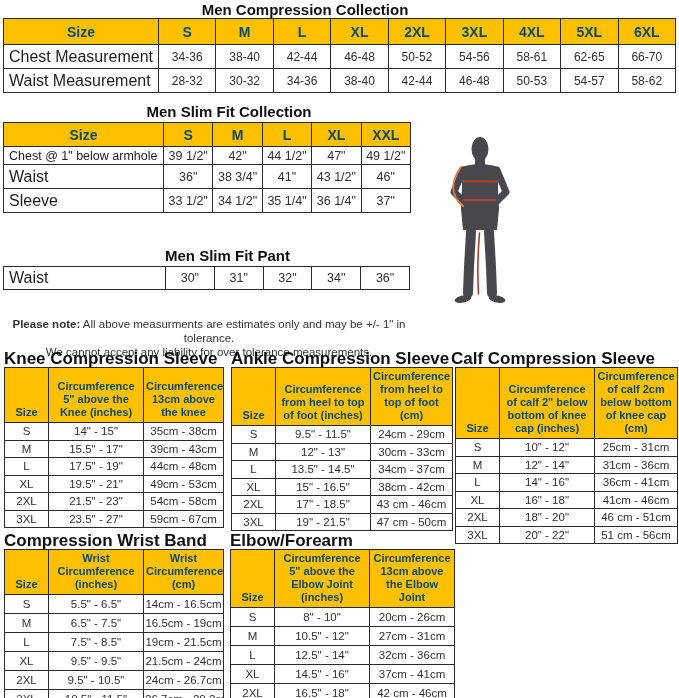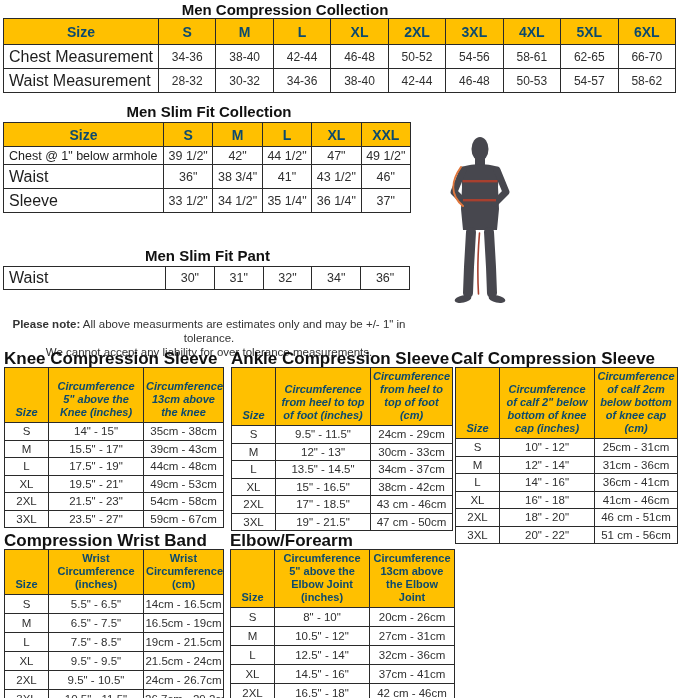--- a/index.html
+++ b/index.html
@@ -2,21 +2,21 @@
 <html style="--header-gold: #FFC000; --border: #2a2a2a; --figure-gray: #47474e; --accent-red: #a8402f; --accent-orange: #e0763c;"><head>
 <meta charset="utf-8">
 <style>
   html,body{margin:0;padding:0;}
   body{
     width:679px;height:698px;position:relative;overflow:hidden;
     background:#ffffff;color:#1d1d1d;
     font-family:"Liberation Sans", sans-serif;
   }
   .abs{position:absolute;}
-  .ttl{font-weight:bold;text-align:center;font-size:15px;color:#111;}
+  .ttl{font-weight:bold;text-align:center;font-size:15px;color:#111;padding-left:20px;}
   .sttl{font-weight:bold;font-size:17px;color:#111;}
   .bold{font-weight:bold;}
 
   table{border-collapse:collapse;table-layout:fixed;background:#fff;}
   th,td{border:1px solid var(--border,#2a2a2a);overflow:hidden;white-space:nowrap;}
   th{background:var(--header-gold,#FFC000);font-weight:bold;color:#0c4a6e;text-align:center;padding:1px 2px;}
   td{text-align:center;color:#2f2f2f;vertical-align:middle;}
 
   
   #title1{top:1px;left:0;width:570px;}
@@ -51,21 +51,21 @@
 
   
   .note{top:317px;left:0;width:418px;text-align:center;font-size:11.5px;line-height:14px;color:#333;}
 
   
   .t-sleeve{border:1.5px solid #1f1f1f;}
   .t-sleeve th{font-size:11px;line-height:13px;vertical-align:bottom;padding:2px 2px 3px;white-space:normal;}
   .t-sleeve th:first-child{width:39px;}
   .t-sleeve th:nth-child(2){width:90px;}
   .t-sleeve td{font-size:11.5px;}
-  .t-mid th{height:49px;font-style:italic;}
+  .t-mid th{height:49px;}
   .t-mid td{height:14.5px;}
   .t-bot th{height:37px;}
   .t-bot td{height:16px;}
 
   .t-knee{left:4px;top:367px;width:220px;}
   .t-ankle{left:231px;top:367px;width:222px;}
   .t-calf{left:455px;top:367px;width:223px;}
   .t-wrist{left:4px;top:549px;width:220px;}
   .t-elbow{left:230px;top:549px;width:225px;}
 

